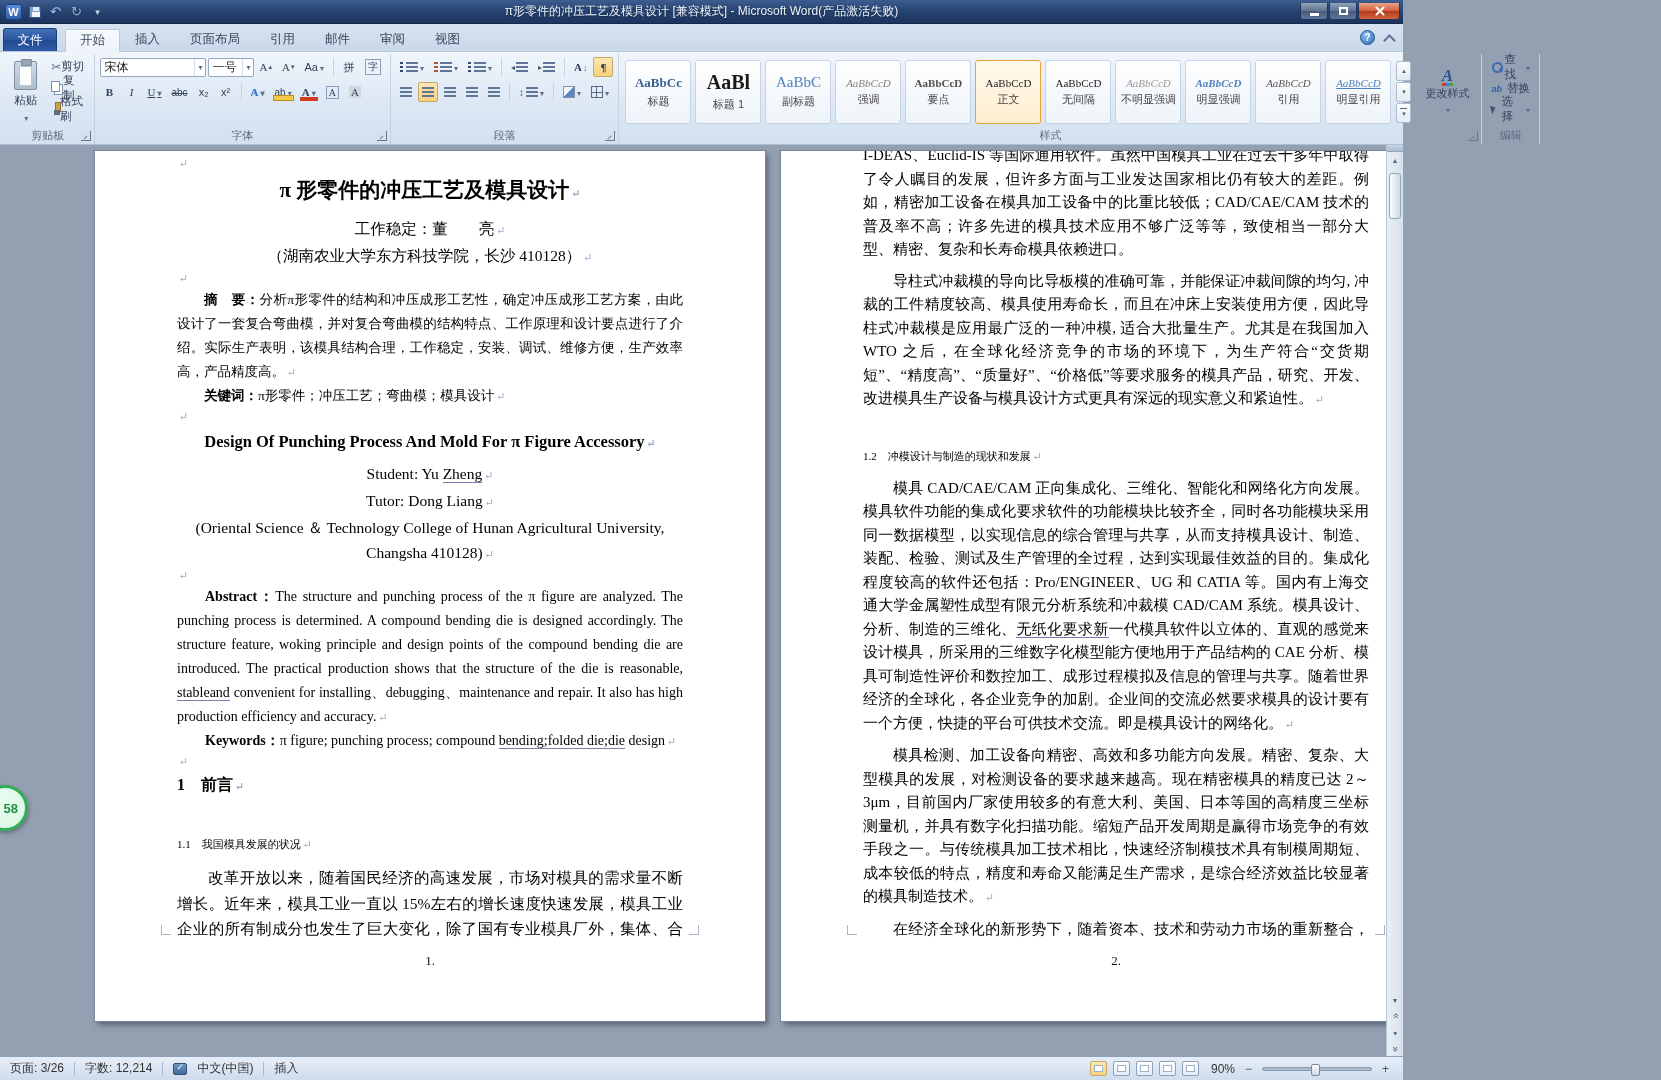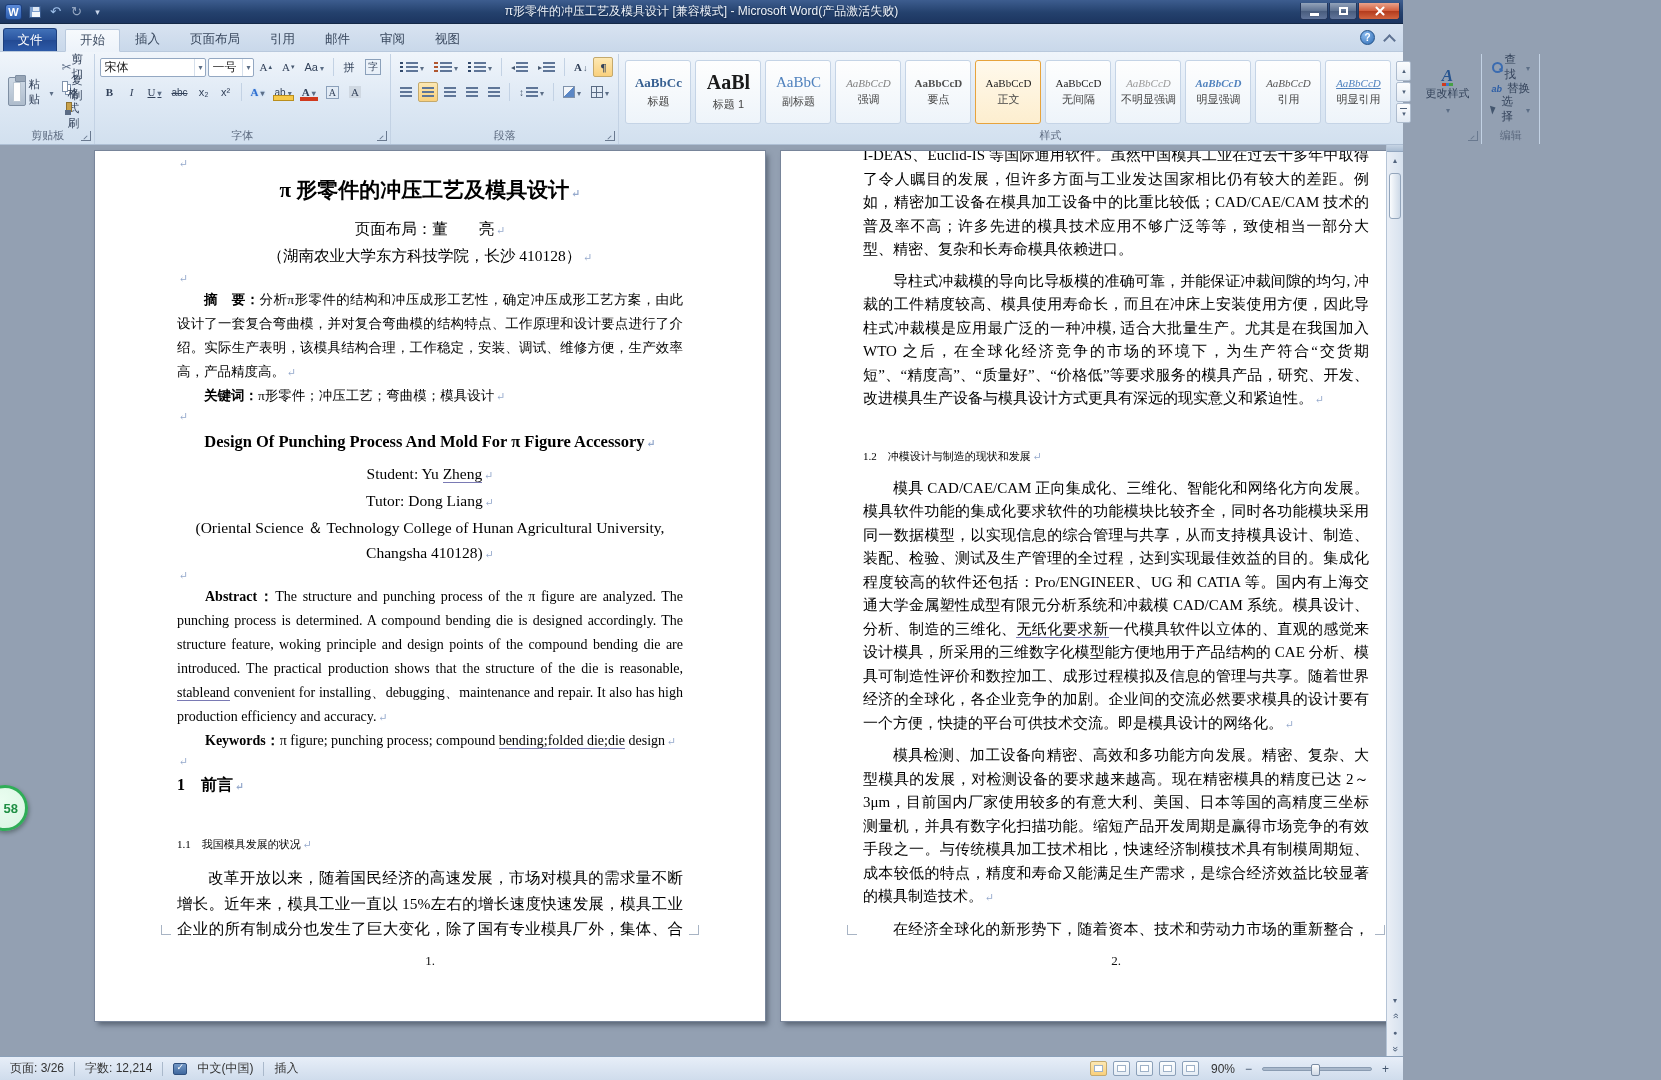--- a/index.html
+++ b/index.html
@@ -48,21 +48,21 @@
   .dlg { position:absolute; right:3px; bottom:3px; width:10px; height:10px; border-right:1px solid #69798f; border-bottom:1px solid #69798f; }
   .dlg::after { content:""; position:absolute; right:2px; bottom:2px; width:5px; height:1px; background:#69798f; transform:rotate(-45deg); }
   .brow { display:flex; align-items:center; gap:2px; height:22px; }
   .sbtn { height:20px; min-width:20px; padding:0 3px; display:flex; align-items:center; justify-content:center; gap:1px; font-size:11px; color:#33425a; border:1px solid transparent; border-radius:2px; }
   .sbtn.active, .view-btn.active { background:linear-gradient(#fde8b3,#f9d07c); border:1px solid #c4a96c; }
   .vdiv { width:1px; height:18px; background:#c3d2e4; margin:0 3px; }
   .dd::before { content:"▾"; font-size:8px; color:#5c6e86; margin-left:1px; }
 
   
   .g-clip .g-body { gap:4px; }
-  .paste-btn { width:48px; display:flex; flex-direction:row; align-items:center; justify-content:center; gap:3px; font-size:11.5px; color:#33425a; border:1px solid transparent; border-radius:2px; }
+  .paste-btn { width:48px; display:flex; flex-direction:column; align-items:center; justify-content:center; gap:3px; font-size:11.5px; color:#33425a; border:1px solid transparent; border-radius:2px; }
   .clipboard-ic { width:23px; height:29px; background:linear-gradient(#cfdae6,#aebccc); border:1px solid #7f8fa3; border-radius:2px; position:relative; }
   .clipboard-ic::before { content:""; position:absolute; top:-3px; left:6px; width:9px; height:5px; background:#97a5b6; border:1px solid #7f8fa3; border-radius:1px; }
   .clipboard-ic::after { content:""; position:absolute; top:4px; left:4px; right:4px; bottom:3px; background:#fdfdfd; border:1px solid #bac6d2; }
   .mini-col { display:flex; flex-direction:column; justify-content:flex-start; gap:2px; padding-top:1px; }
   .mini-row { display:flex; align-items:center; height:19px; font-size:11.5px; color:#33425a; padding:0 3px; border-radius:2px; }
   .cut-ic::before { content:"✂"; color:#5b6c85; font-size:12px; }
   .copy-ic { width:9px; height:11px; border:1px solid #7f92ab; background:#fff; box-shadow:3px 3px 0 -1px #fff,3px 3px 0 0 #7f92ab; margin:0 3px 3px 0; }
   .fp-ic { width:12px; height:14px; position:relative; }
   .fp-ic::before { content:""; position:absolute; left:4px; top:0; width:4px; height:8px; background:#c9a24b; border:1px solid #8f7231; }
   .fp-ic::after { content:""; position:absolute; left:3px; top:8px; width:6px; height:5px; background:#5b6c85; }
@@ -488,21 +488,21 @@
     </div>
 
   </div>
 
   <div class="docarea">
 
     <div class="page">
       <div class="pcontent">
         <p class="empty-line pmark"></p>
         <h1 class="doc-title pmark">π 形零件的冲压工艺及模具设计</h1>
-        <p class="center-line pmark">页面布局：董　　亮</p>
+        <p class="center-line pmark">工作稳定：董　　亮</p>
         <p class="center-line pmark">（湖南农业大学东方科技学院，长沙  410128）</p>
         <p class="empty-line pmark"></p>
         <p class="abstract-cn pmark"><b class="lbl">摘　要：</b><span>分析π形零件的结构和冲压成形工艺性，确定冲压成形工艺方案，由此设计了一套复合弯曲模，并对复合弯曲模的结构特点、工作原理和设计要点进行了介绍。实际生产表明，该模具结构合理，工作稳定，安装、调试、维修方便，生产效率高，产品精度高。</span></p>
         <p class="abstract-cn pmark"><b class="lbl">关键词：</b><span>π形零件；冲压工艺；弯曲模；模具设计</span></p>
         <p class="empty-line pmark"></p>
         <h2 class="doc-title-en pmark">Design Of Punching Process And Mold For  π Figure Accessory</h2>
         <p class="center-line pmark"><span>Student: Yu </span><span class="uline">Zheng</span></p>
         <p class="center-line pmark">Tutor: Dong Liang</p>
         <p class="center-line pmark">(Oriental Science ＆ Technology College of Hunan Agricultural University, Changsha 410128)</p>
         <p class="empty-line pmark"></p>

